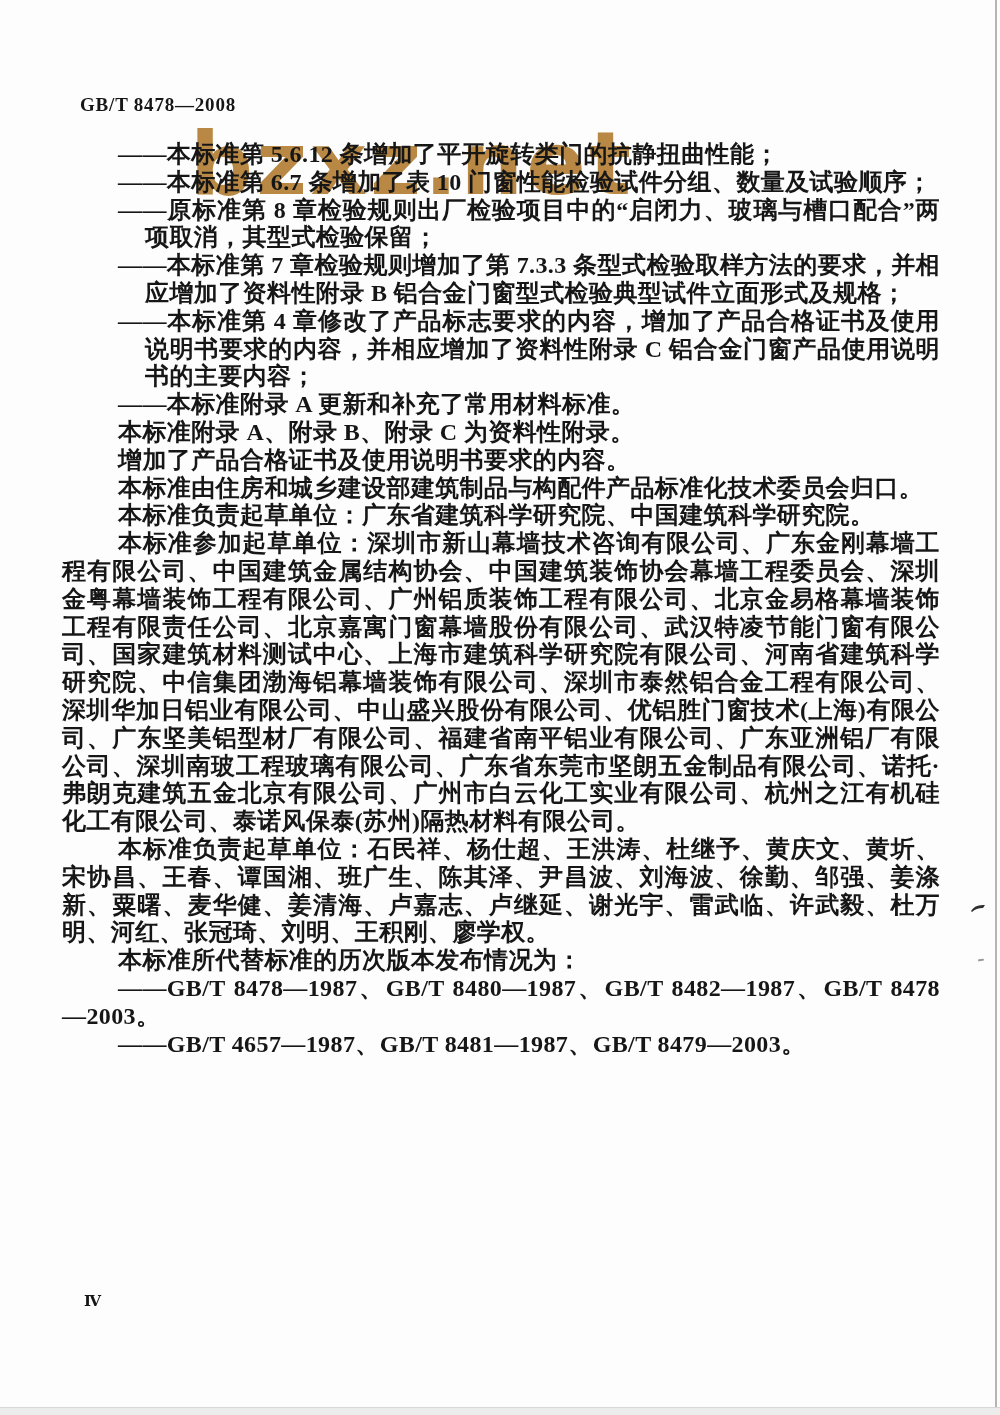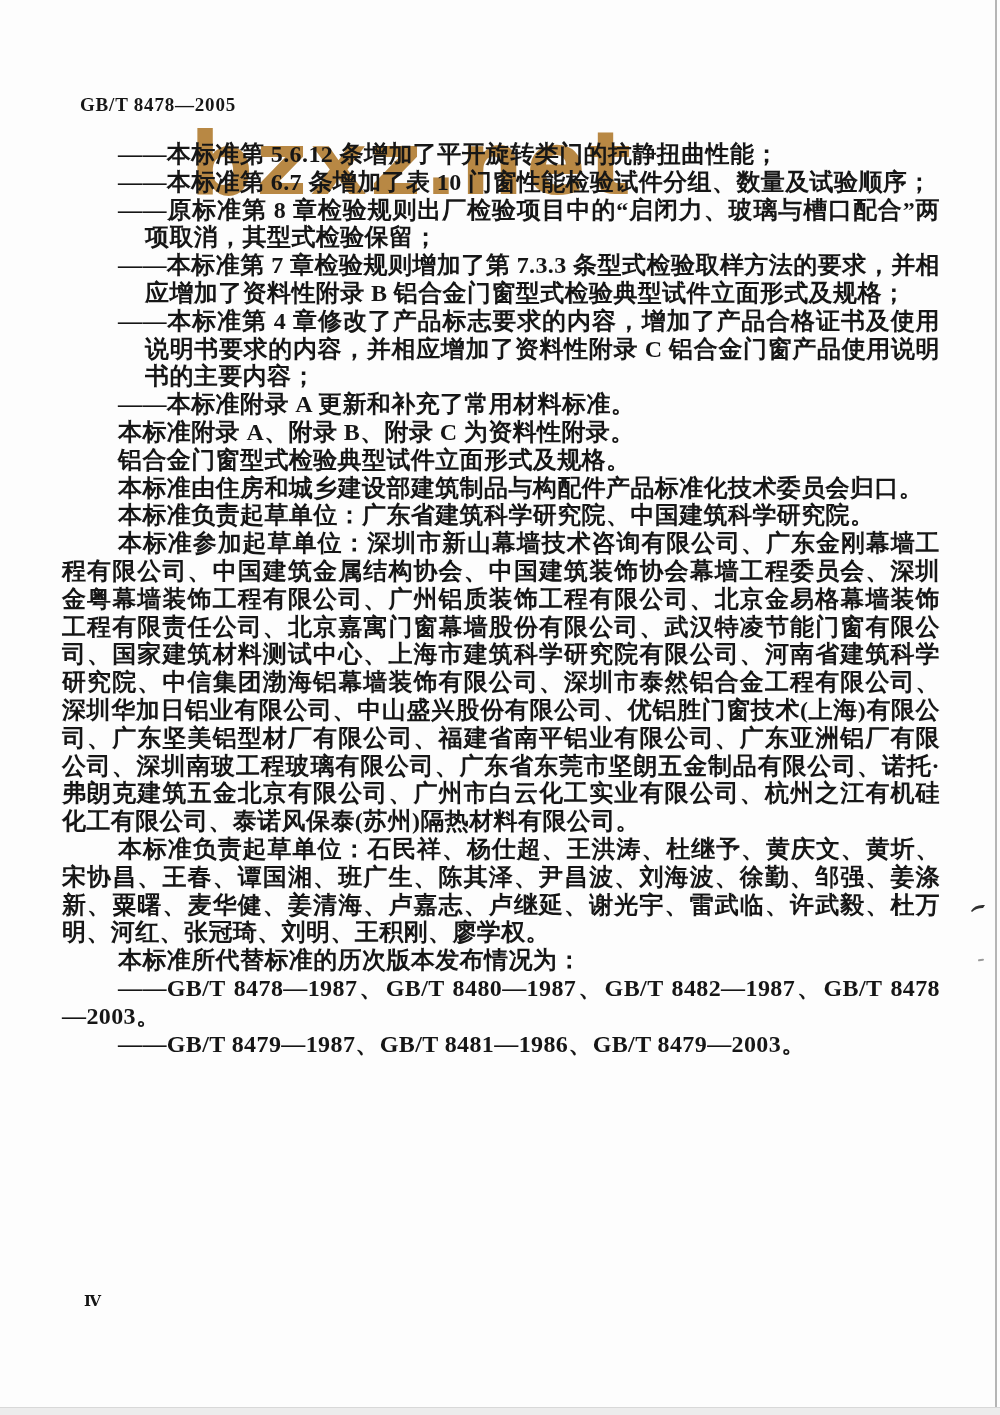--- a/index.html
+++ b/index.html
@@ -51,38 +51,38 @@
     background:#ececec;border-top:1px solid #d8d8d8;z-index:4;
   }
 </style>
 </head>
 <body>
 
 <div class="page">
 
   <div class="watermark">bzxz.net</div>
 
-  <div class="doc-header">GB/T 8478—2005</div>
+  <div class="doc-header">GB/T 8478—2008</div>
 
   <div class="content">
     <p class="para hang">——本标准第 5.6.12 条增加了平开旋转类门的抗静扭曲性能；</p>
     <p class="para hang">——本标准第 6.7 条增加了表 10 门窗性能检验试件分组、数量及试验顺序；</p>
     <p class="para hang">——原标准第 8 章检验规则出厂检验项目中的“启闭力、玻璃与槽口配合”两项取消，其型式检验保留；</p>
     <p class="para hang">——本标准第 7 章检验规则增加了第 7.3.3 条型式检验取样方法的要求，并相应增加了资料性附录 B 铝合金门窗型式检验典型试件立面形式及规格；</p>
     <p class="para hang">——本标准第 4 章修改了产品标志要求的内容，增加了产品合格证书及使用说明书要求的内容，并相应增加了资料性附录 C 铝合金门窗产品使用说明书的主要内容；</p>
     <p class="para hang">——本标准附录 A 更新和补充了常用材料标准。</p>
     <p class="para indent">本标准附录 A、附录 B、附录 C 为资料性附录。</p>
-    <p class="para indent">铝合金门窗型式检验典型试件立面形式及规格。</p>
+    <p class="para indent">增加了产品合格证书及使用说明书要求的内容。</p>
     <p class="para indent">本标准由住房和城乡建设部建筑制品与构配件产品标准化技术委员会归口。</p>
     <p class="para indent">本标准负责起草单位：广东省建筑科学研究院、中国建筑科学研究院。</p>
     <p class="para indent">本标准参加起草单位：深圳市新山幕墙技术咨询有限公司、广东金刚幕墙工程有限公司、中国建筑金属结构协会、中国建筑装饰协会幕墙工程委员会、深圳金粤幕墙装饰工程有限公司、广州铝质装饰工程有限公司、北京金易格幕墙装饰工程有限责任公司、北京嘉寓门窗幕墙股份有限公司、武汉特凌节能门窗有限公司、国家建筑材料测试中心、上海市建筑科学研究院有限公司、河南省建筑科学研究院、中信集团渤海铝幕墙装饰有限公司、深圳市泰然铝合金工程有限公司、深圳华加日铝业有限公司、中山盛兴股份有限公司、优铝胜门窗技术(上海)有限公司、广东坚美铝型材厂有限公司、福建省南平铝业有限公司、广东亚洲铝厂有限公司、深圳南玻工程玻璃有限公司、广东省东莞市坚朗五金制品有限公司、诺托·弗朗克建筑五金北京有限公司、广州市白云化工实业有限公司、杭州之江有机硅化工有限公司、泰诺风保泰(苏州)隔热材料有限公司。</p>
     <p class="para indent">本标准负责起草单位：石民祥、杨仕超、王洪涛、杜继予、黄庆文、黄圻、宋协昌、王春、谭国湘、班广生、陈其泽、尹昌波、刘海波、徐勤、邹强、姜涤新、粟曙、麦华健、姜清海、卢嘉志、卢继延、谢光宇、雷武临、许武毅、杜万明、河红、张冠琦、刘明、王积刚、廖学权。</p>
     <p class="para indent">本标准所代替标准的历次版本发布情况为：</p>
     <p class="para indent">——GB/T 8478—1987、GB/T 8480—1987、GB/T 8482—1987、GB/T 8478—2003。</p>
-    <p class="para indent">——GB/T 8479—1987、GB/T 8481—1986、GB/T 8479—2003。</p>
+    <p class="para indent">——GB/T 4657—1987、GB/T 8481—1987、GB/T 8479—2003。</p>
   </div>
 
   <div class="page-number">Ⅳ</div>
 
   <div class="scan-smudge">
     <svg width="18" height="12" viewBox="0 0 18 12">
       <path d="M1,9 Q5,2 15,3 L13,6 Q6,6 2,10 Z" fill="#2f2f2f"></path>
     </svg>
   </div>
   <div class="scan-dot"></div>

